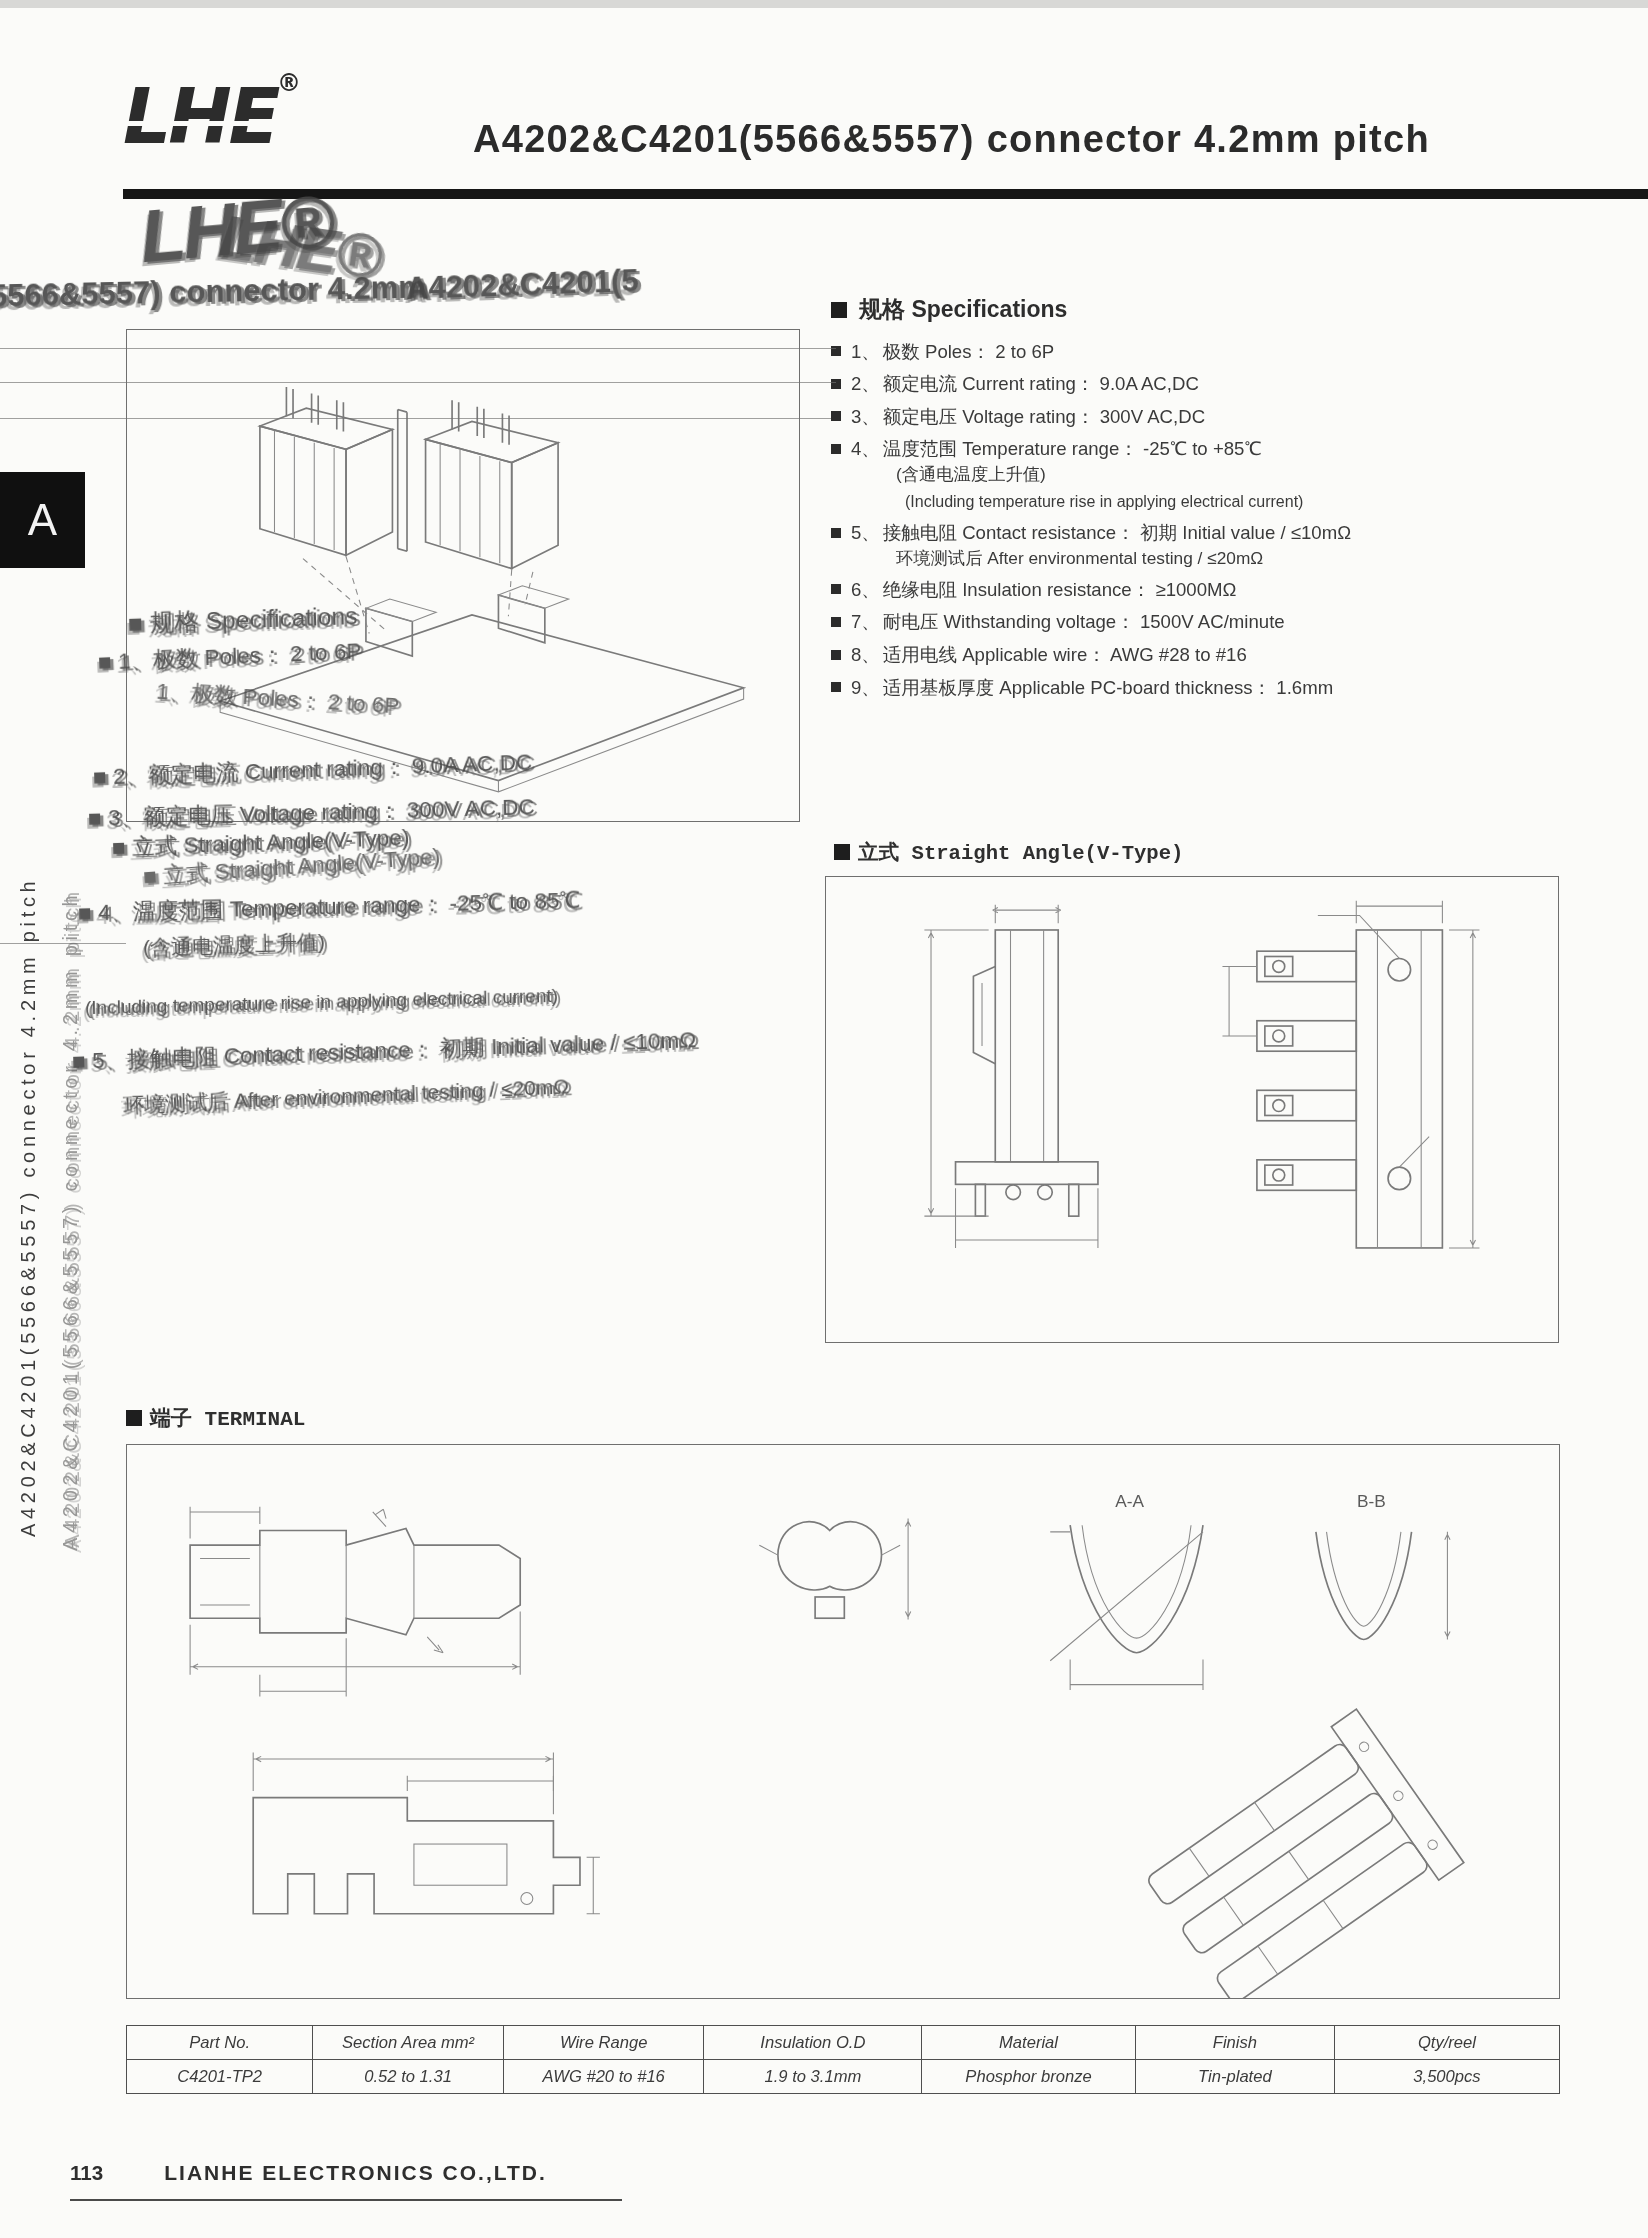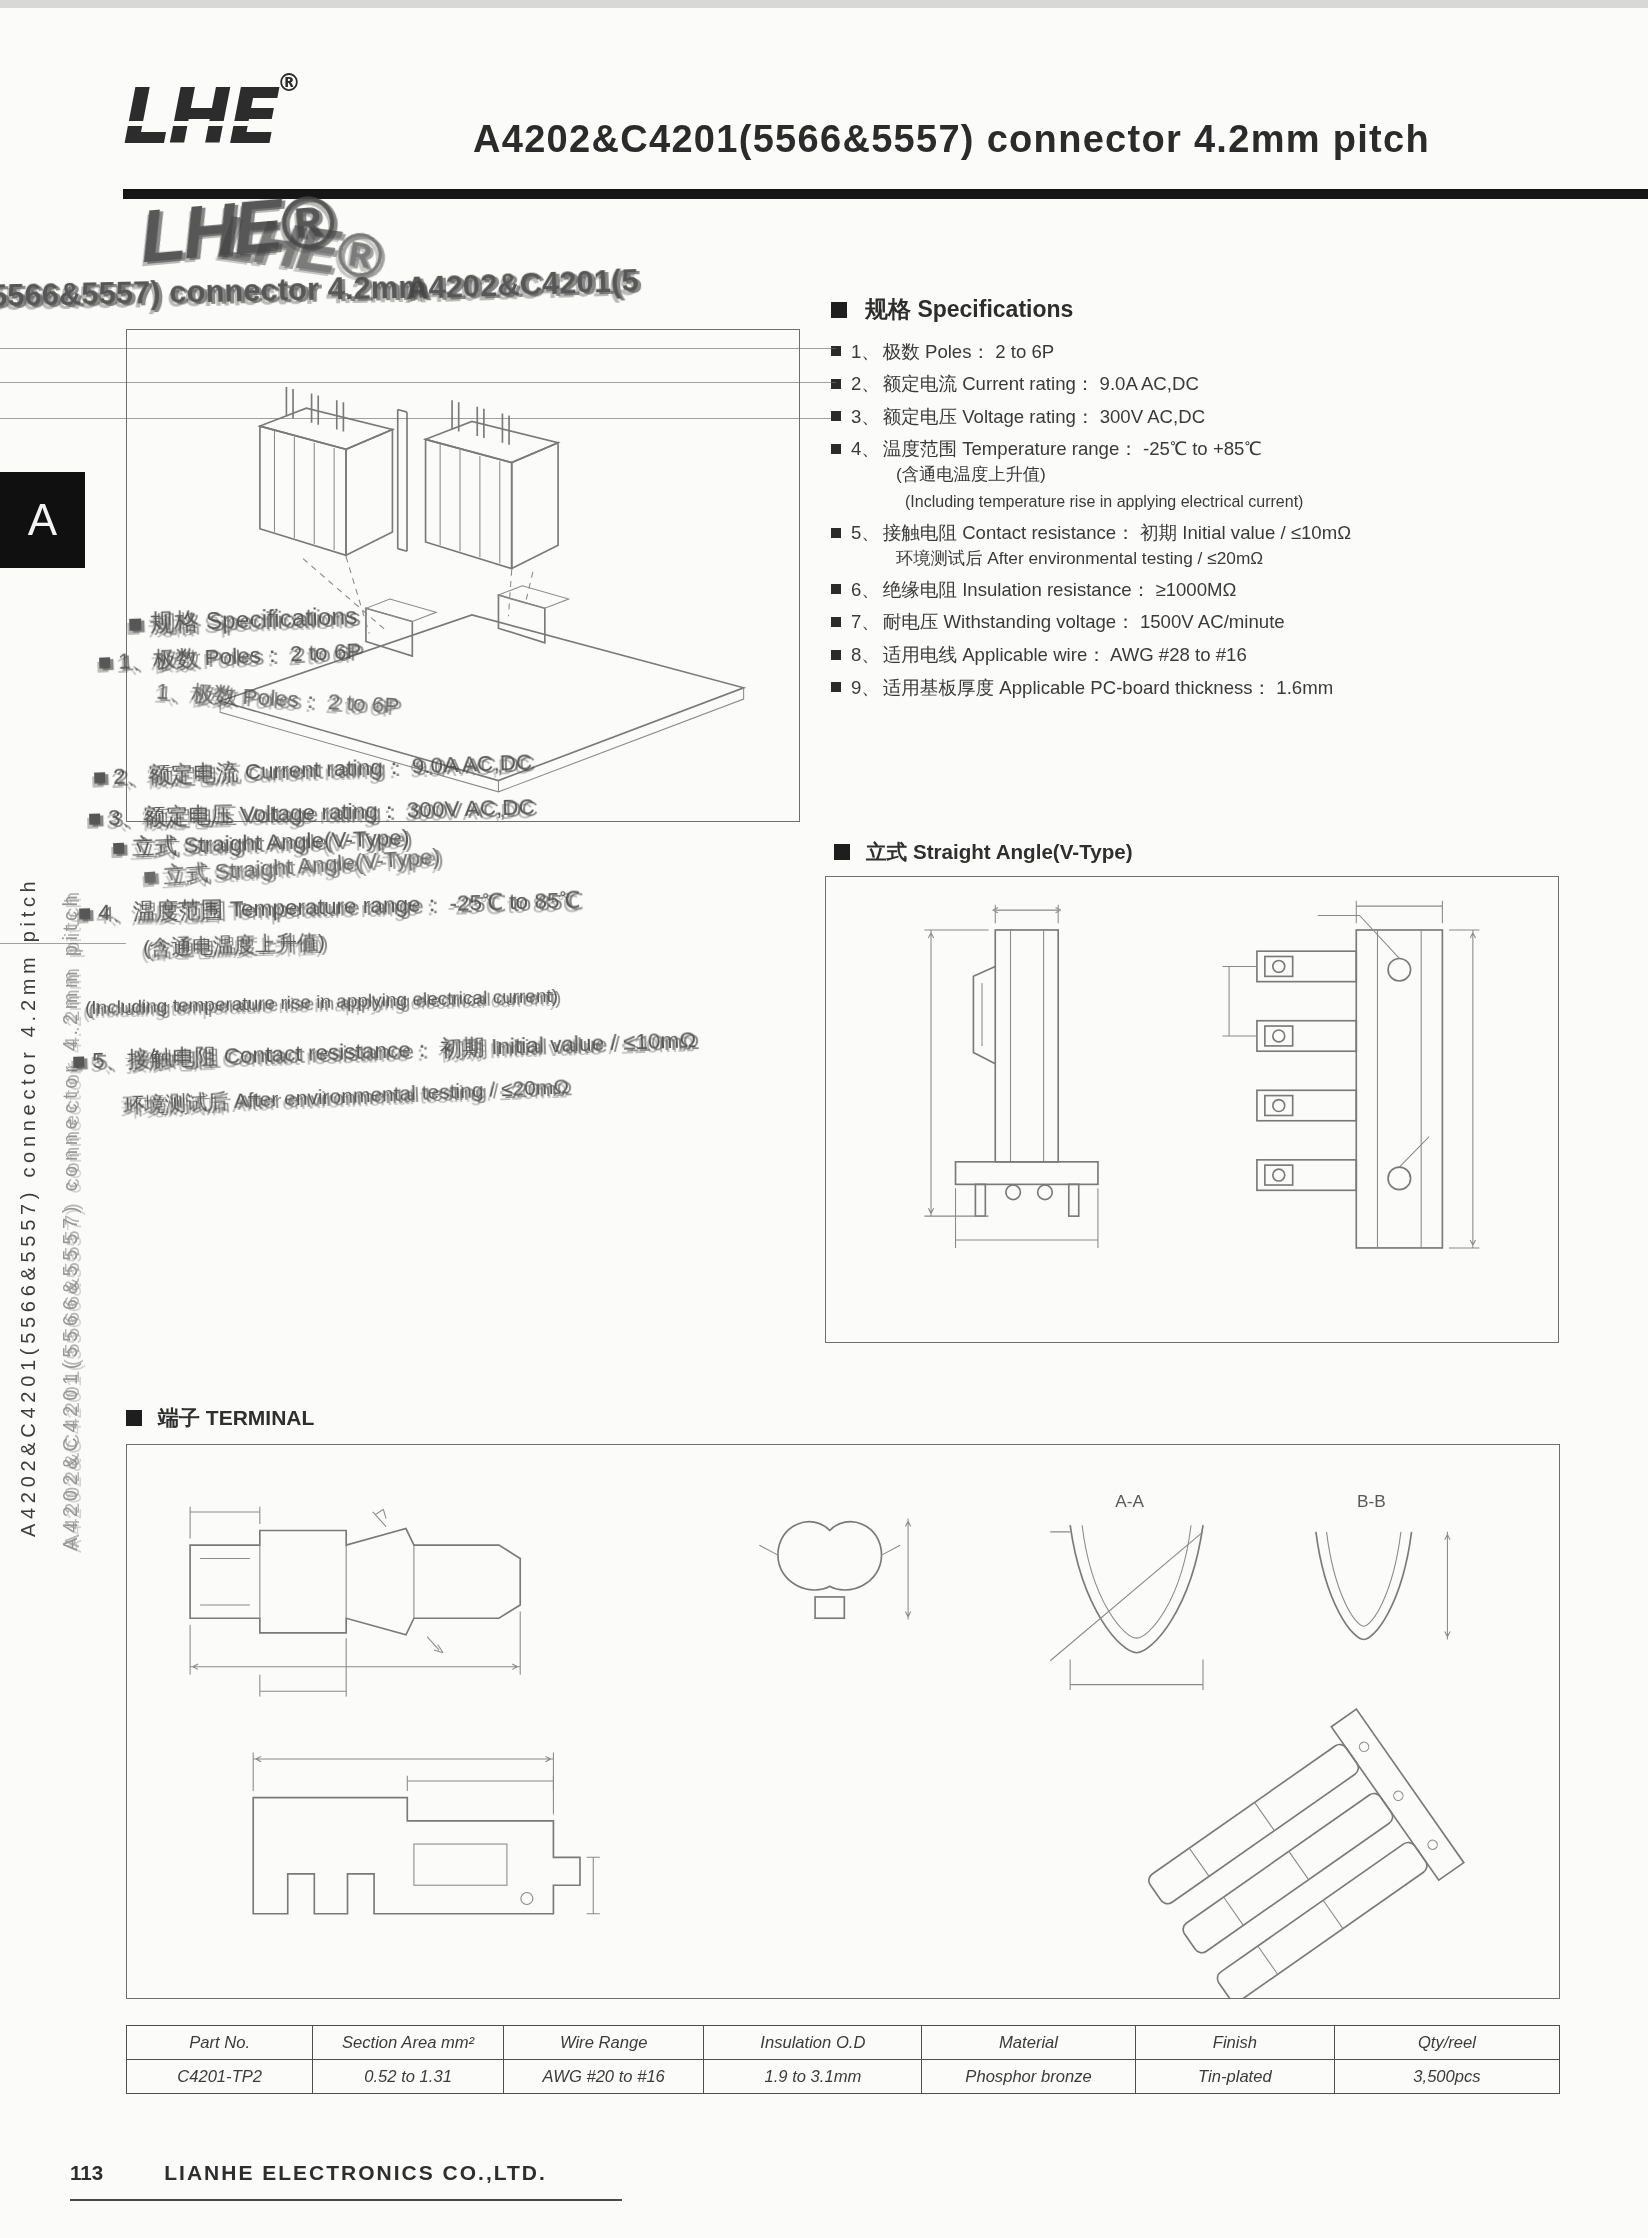--- a/index.html
+++ b/index.html
@@ -52,29 +52,29 @@
   .iso-box      { left: 126px;  top: 321px;  width: 674px; height: 493px; }
   .straight-box { left: 825px; top: 868px; width: 734px; height: 467px; }
   .terminal-box { left: 126px;  top: 1436px; width: 1434px; height: 555px; }
   .draw-box svg { display:block; width:100%; height:100%; }
   svg .ln   { stroke:#7a7a7a; stroke-width:2.5; fill:none; }
   svg .thin { stroke:#8a8a8a; stroke-width:1.6; fill:none; }
   svg .dash { stroke:#8a8a8a; stroke-width:1.6; fill:none; stroke-dasharray:9 8; }
   svg text  { fill:#5a5a5a; font-family:"Liberation Sans",sans-serif; }
   
   .sec-head {
-    position: absolute; display: flex; align-items: center; gap: 16px;
-    font-weight: bold; color: #2f2f2f; z-index: 4; white-space: nowrap;
+    position: absolute; display: flex; align-items: center; gap: 8px;
+    font-weight: bold; color: #2f2f2f; z-index: 4; white-space: nowrap; font-family: Liberation Mono, monospace;
   }
   .sec-head .sq-b { width: 16px; height: 16px; background: #1e1e1e; flex: 0 0 16px; }
   .straight-head { left: 834px; top: 830px; font-size: 20.6px; }
   .terminal-head { left: 126px;  top: 1396px; font-size: 21px; }
   
   .specs { position: absolute; left: 831px; top: 286px; width: 818px; z-index: 4; }
-  .spec-head { display: flex; align-items: center; gap: 18px; font-size: 23px; font-weight: bold; color:#2d2d2d; margin-bottom: 14.6px; }
+  .spec-head { display: flex; align-items: center; gap: 12px; font-size: 23px; font-weight: bold; color:#2d2d2d; margin-bottom: 14.6px; }
   .spec-head .sq-b { width: 16px; height: 16px; background: #1e1e1e; flex: 0 0 16px; }
   .spec-item { margin-bottom: 8.6px; }
   .spec-line { display: flex; font-size: 18.6px; line-height: 24px; color: #3a3a3a; }
   .spec-line .sq { flex: 0 0 10px; width: 10px; height: 10px; background: #2b2b2b; margin: 6.6px 10px 0 0; }
   .spec-line .num { white-space: nowrap; margin-right: 2.7px; }
   .sub    { margin: 2px 0 5.3px 65px; font-size: 17.3px; line-height: 22px; }
   .sub.en { margin-left: 74px; font-size: 16px; }
   
   .ghost {
     position: absolute; white-space: nowrap; color: #464646; z-index: 6;

